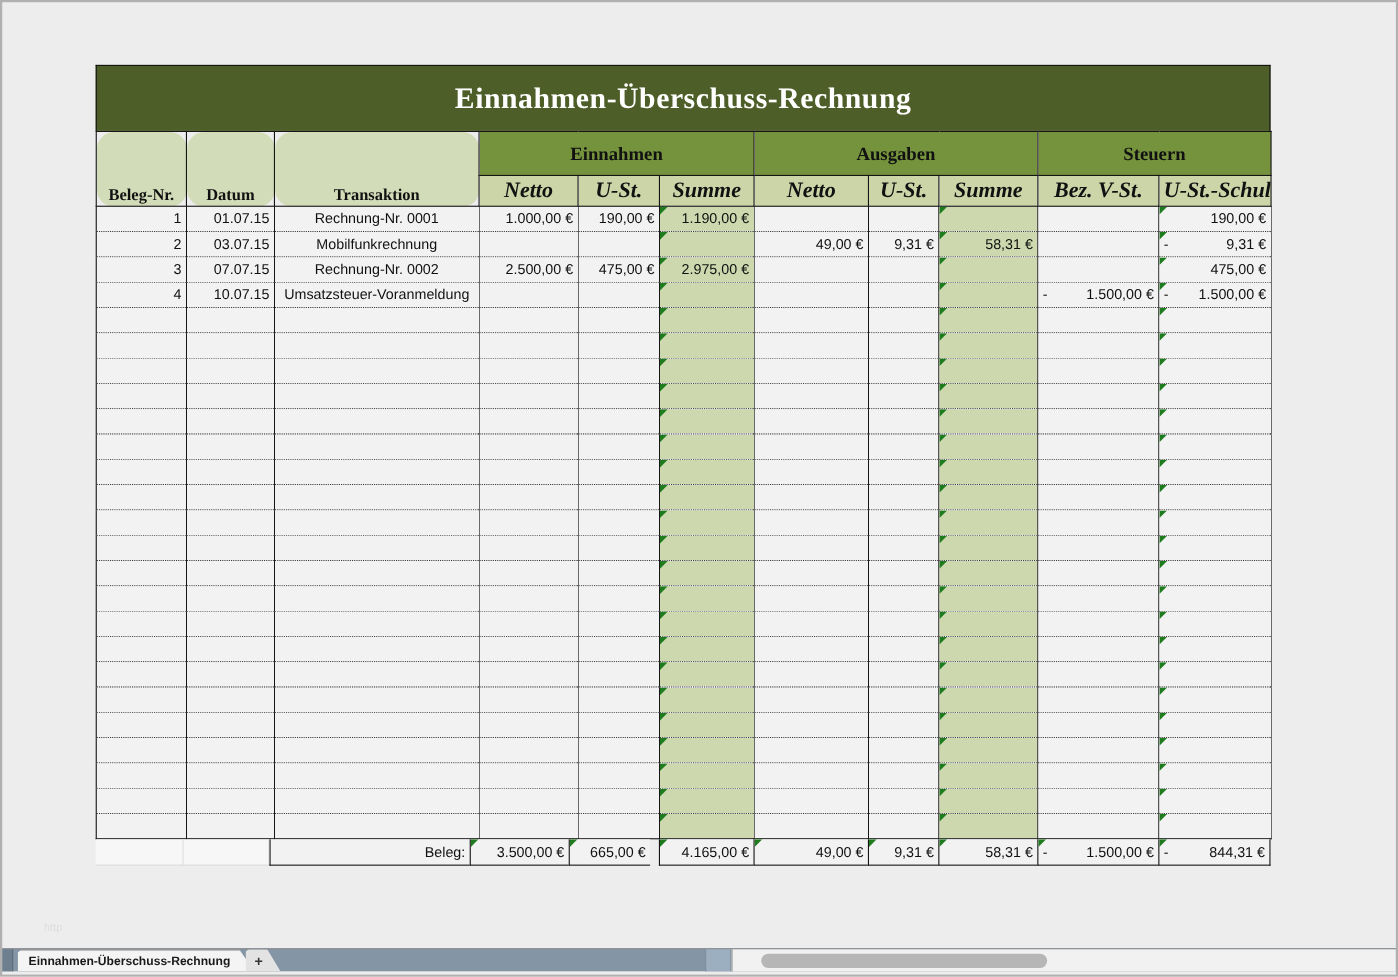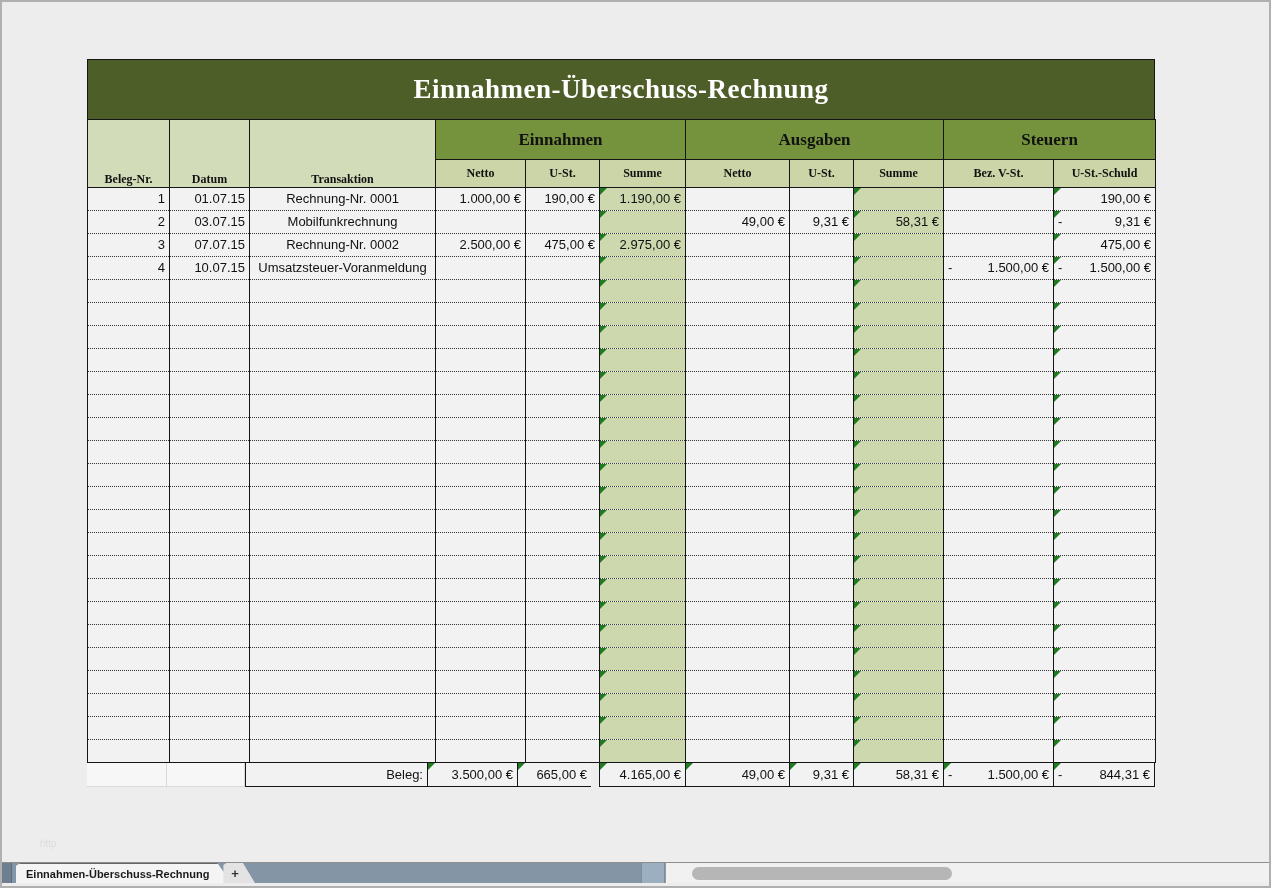--- a/index.html
+++ b/index.html
@@ -22,22 +22,22 @@
   table.main{table-layout:fixed;width:1068px;border-collapse:collapse;}
   table.main th,table.main td{
     border-left:1px solid #151515;border-right:1px solid #151515;
     padding:0 4px;overflow:hidden;white-space:nowrap;
   }
   thead th{border-top:1px solid #151515;border-bottom:1px solid #151515;
     font-family:"Liberation Serif","DejaVu Serif",serif;font-weight:700;color:#111;}
   tr.grp-row{height:40px;}
   tr.sub-row{height:28px;}
   th.grp{background:var(--group-bg,#75923d);font-size:17px;vertical-align:middle;}
-  th.sub{background:var(--subheader-bg,#cbd5a7);font-size:12px;vertical-align:middle;}
-  th.lh {background:var(--leftheader-bg,#d3dcb8);font-size:12px;vertical-align:bottom;padding-bottom:4px;}
+  th.sub{background:var(--subheader-bg,#cbd5a7);font-size:20px;vertical-align:middle;font-style:italic;}
+  th.lh {background:var(--leftheader-bg,#d3dcb8);font-size:15px;vertical-align:bottom;padding-bottom:4px;border-radius:16px;}
   tbody tr{height:23px;}
   tbody td{
     position:relative;background:var(--row-bg,#f2f2f2);
     border-bottom:1px dotted #3a3a3a;
     font-size:13px;color:#111;text-align:right;line-height:22px;
   }
   tbody tr:last-child td{border-bottom:1px solid #151515;}
   tbody td.left{text-align:center;}
   tbody td.green{background:var(--green-col,#cdd8ae);}
   .fx::before{

